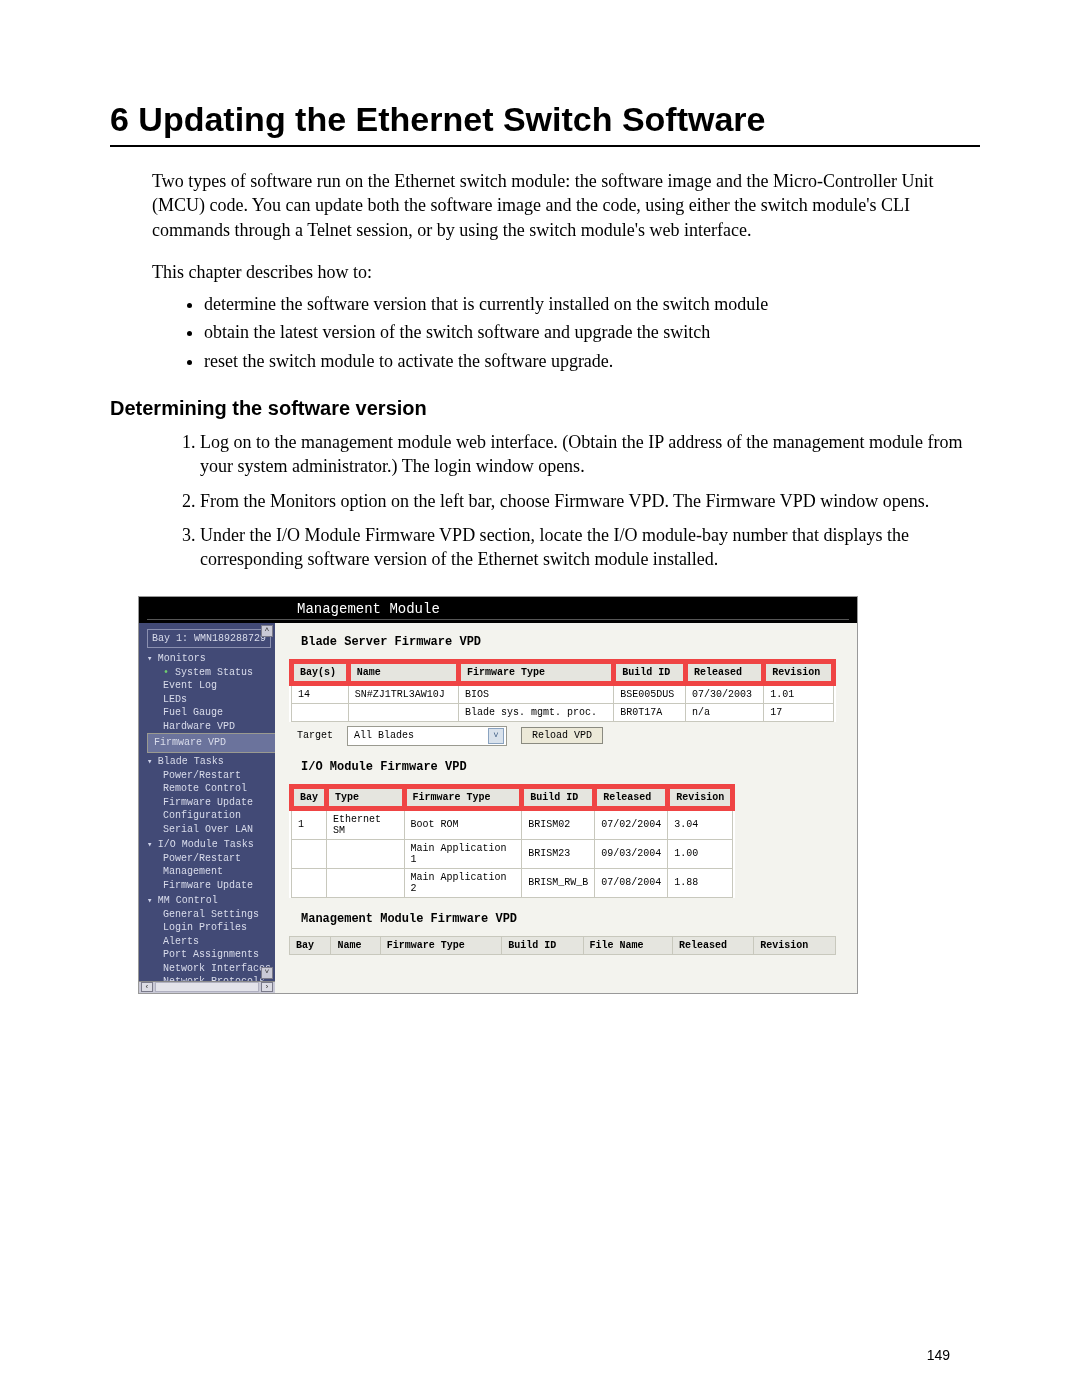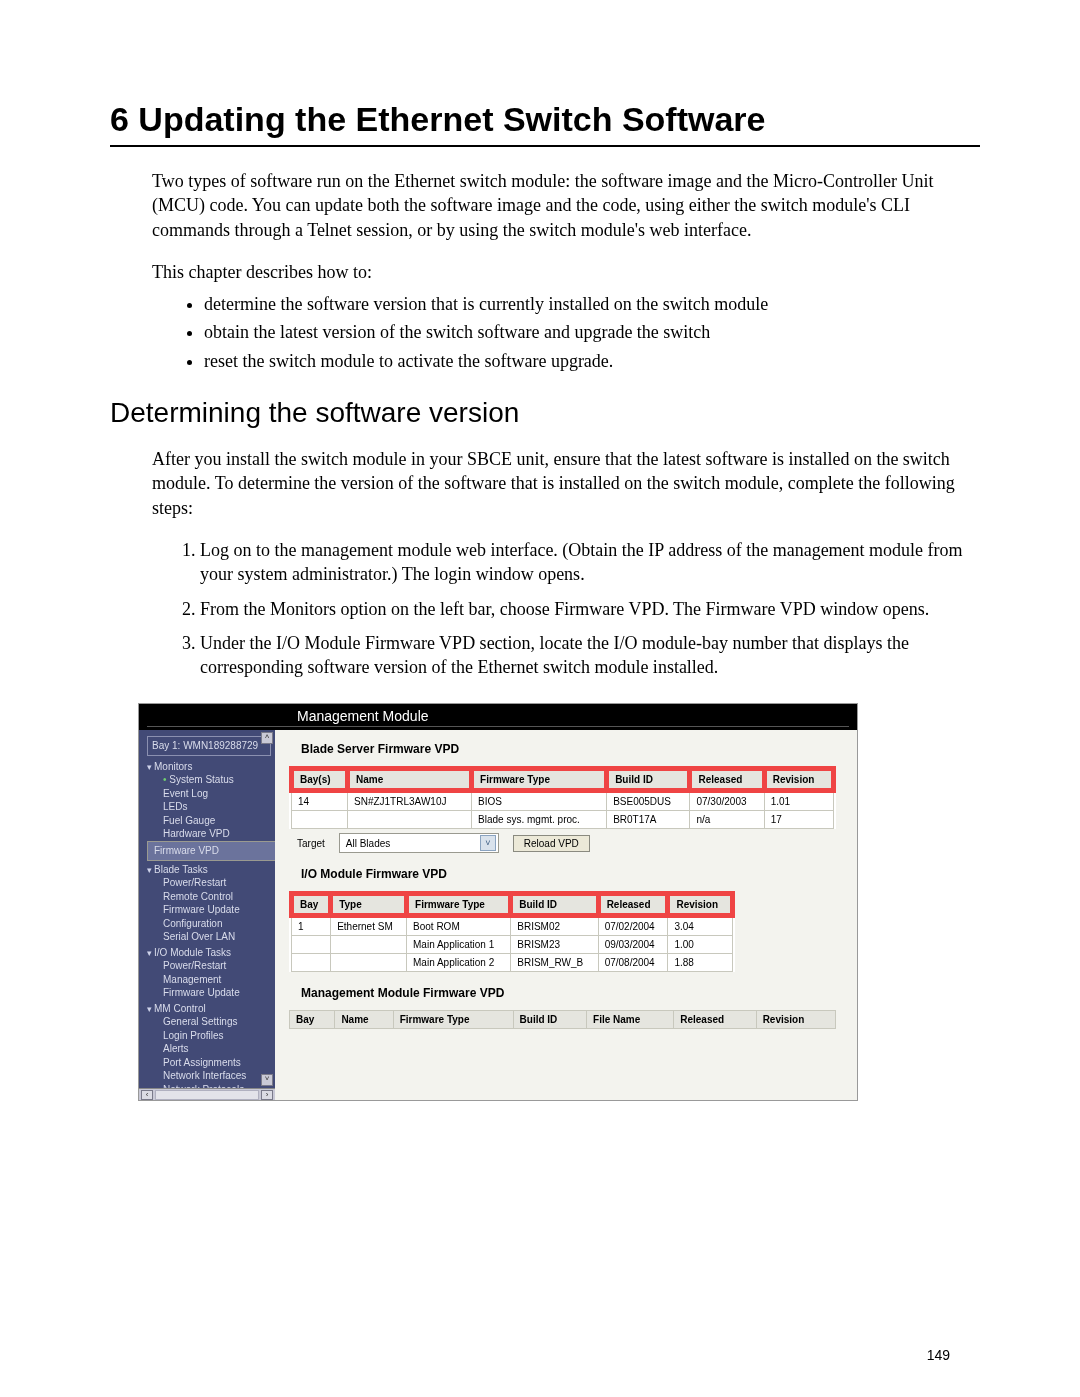--- a/index.html
+++ b/index.html
@@ -32,36 +32,36 @@
     font-size: 18px;
     line-height: 1.35;
   }
   .list {
     margin: 8px 0 18px 0;
     padding-left: 52px;
   }
   .list li { margin: 4px 0; }
   h2.section {
     font-family: Arial, Helvetica, sans-serif;
-    font-weight: 400;
-    font-size: 28px;
+    font-weight: 700;
+    font-size: 20px;
     margin: 24px 0 8px 0;
   }
   .ol {
     margin: 10px 0 0 0;
     padding-left: 48px;
   }
   .ol li { margin: 6px 0 10px 0; }
 
   
   .shot {
     margin: 24px 0 0 28px;
     width: 718px;
     border: 1px solid #999;
-    font-family: Liberation Sans, sans-serif;
+    font-family: Liberation Mono, monospace;
     font-size: 11px;
     color: #000;
     background: #b91c1c;
   }
   .shot-titlebar {
     background: #000;
     color: #fff;
     padding: 4px 8px 6px 8px;
     position: relative;
   }
@@ -233,21 +233,20 @@
     <div>This chapter describes how to:</div>
     <ul class="list">
       <li>determine the software version that is currently installed on the switch module</li>
       <li>obtain the latest version of the switch software and upgrade the switch</li>
       <li>reset the switch module to activate the software upgrade.</li>
     </ul>
   </div>
 
   <h2 class="section">Determining the software version</h2>
   <div class="body">
-    <p>After you install the switch module in your SBCE unit, ensure that the latest software is installed on the switch module. To determine the version of the software that is installed on the switch module, complete the following steps:</p>
     <ol class="ol">
       <li>Log on to the management module web interface. (Obtain the IP address of the management module from your system administrator.) The login window opens.</li>
       <li>From the Monitors option on the left bar, choose Firmware VPD. The Firmware VPD window opens.</li>
       <li>Under the I/O Module Firmware VPD section,  locate the I/O module-bay number that displays the corresponding software version of the Ethernet switch module installed.</li>
     </ol>
   </div>
 
   <div class="shot">
     <div class="shot-titlebar">
       <span class="ttext">Management Module</span>

